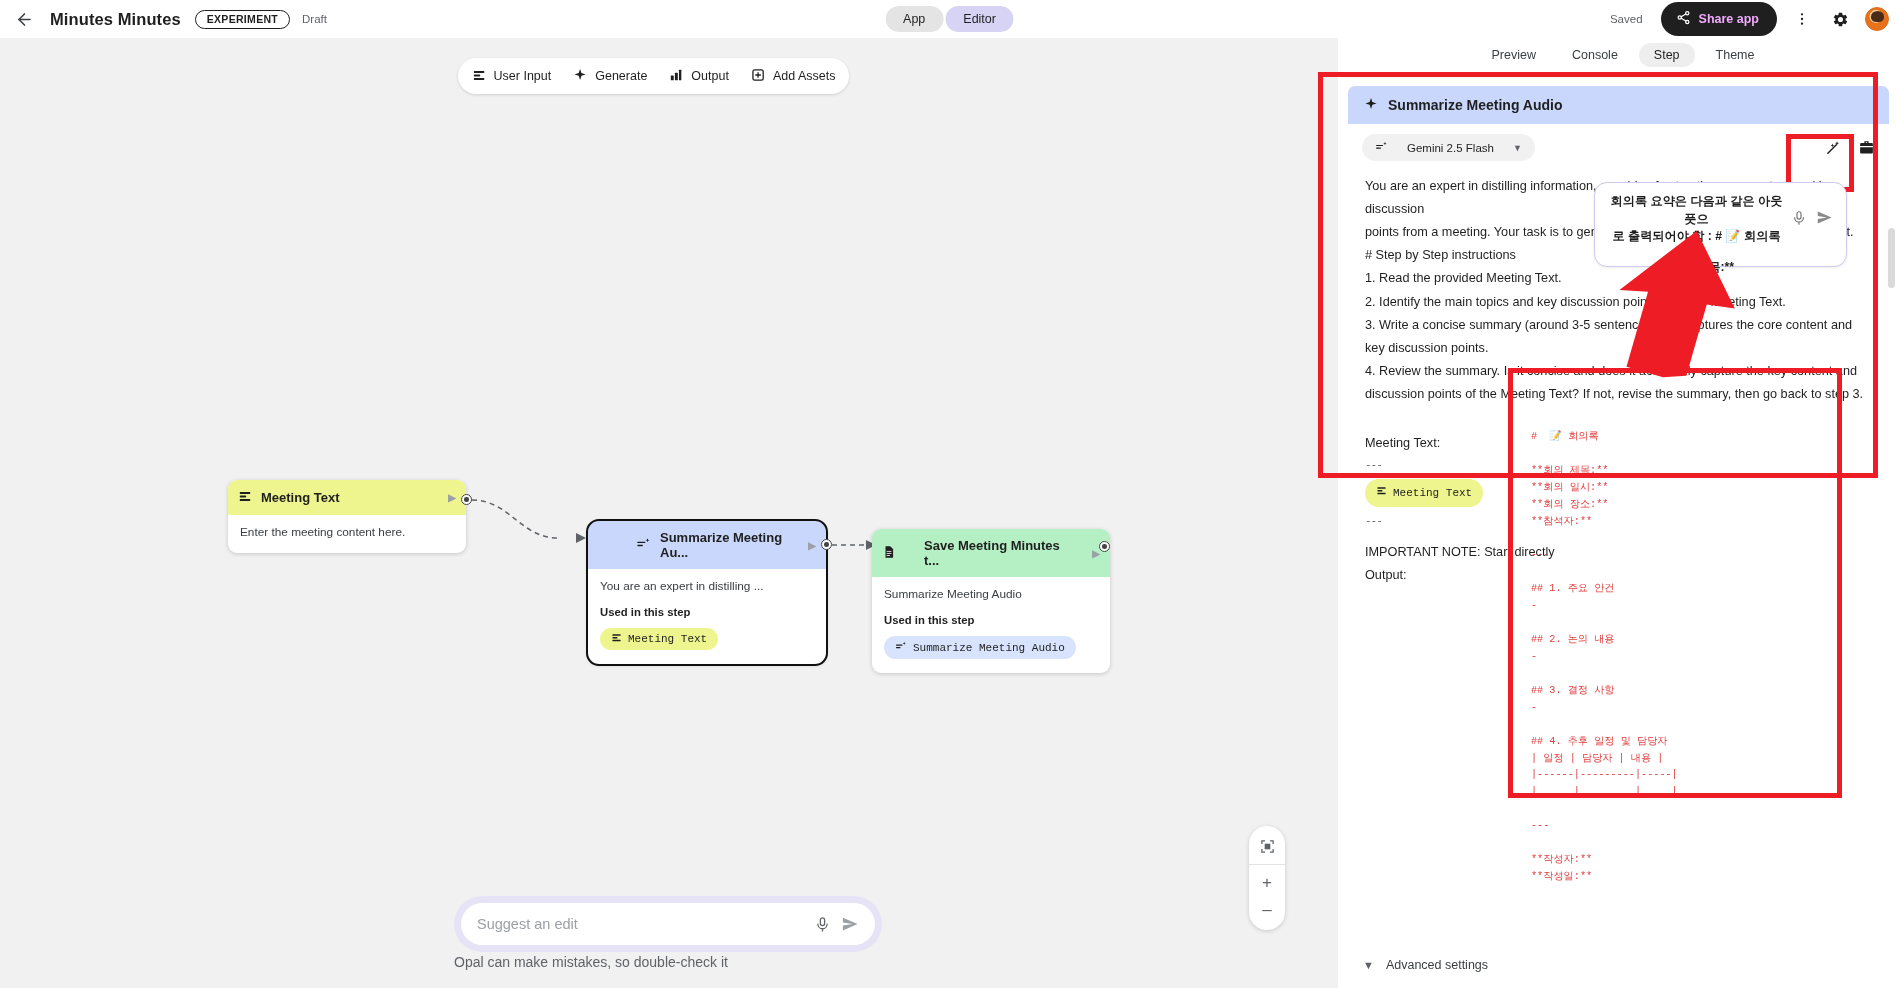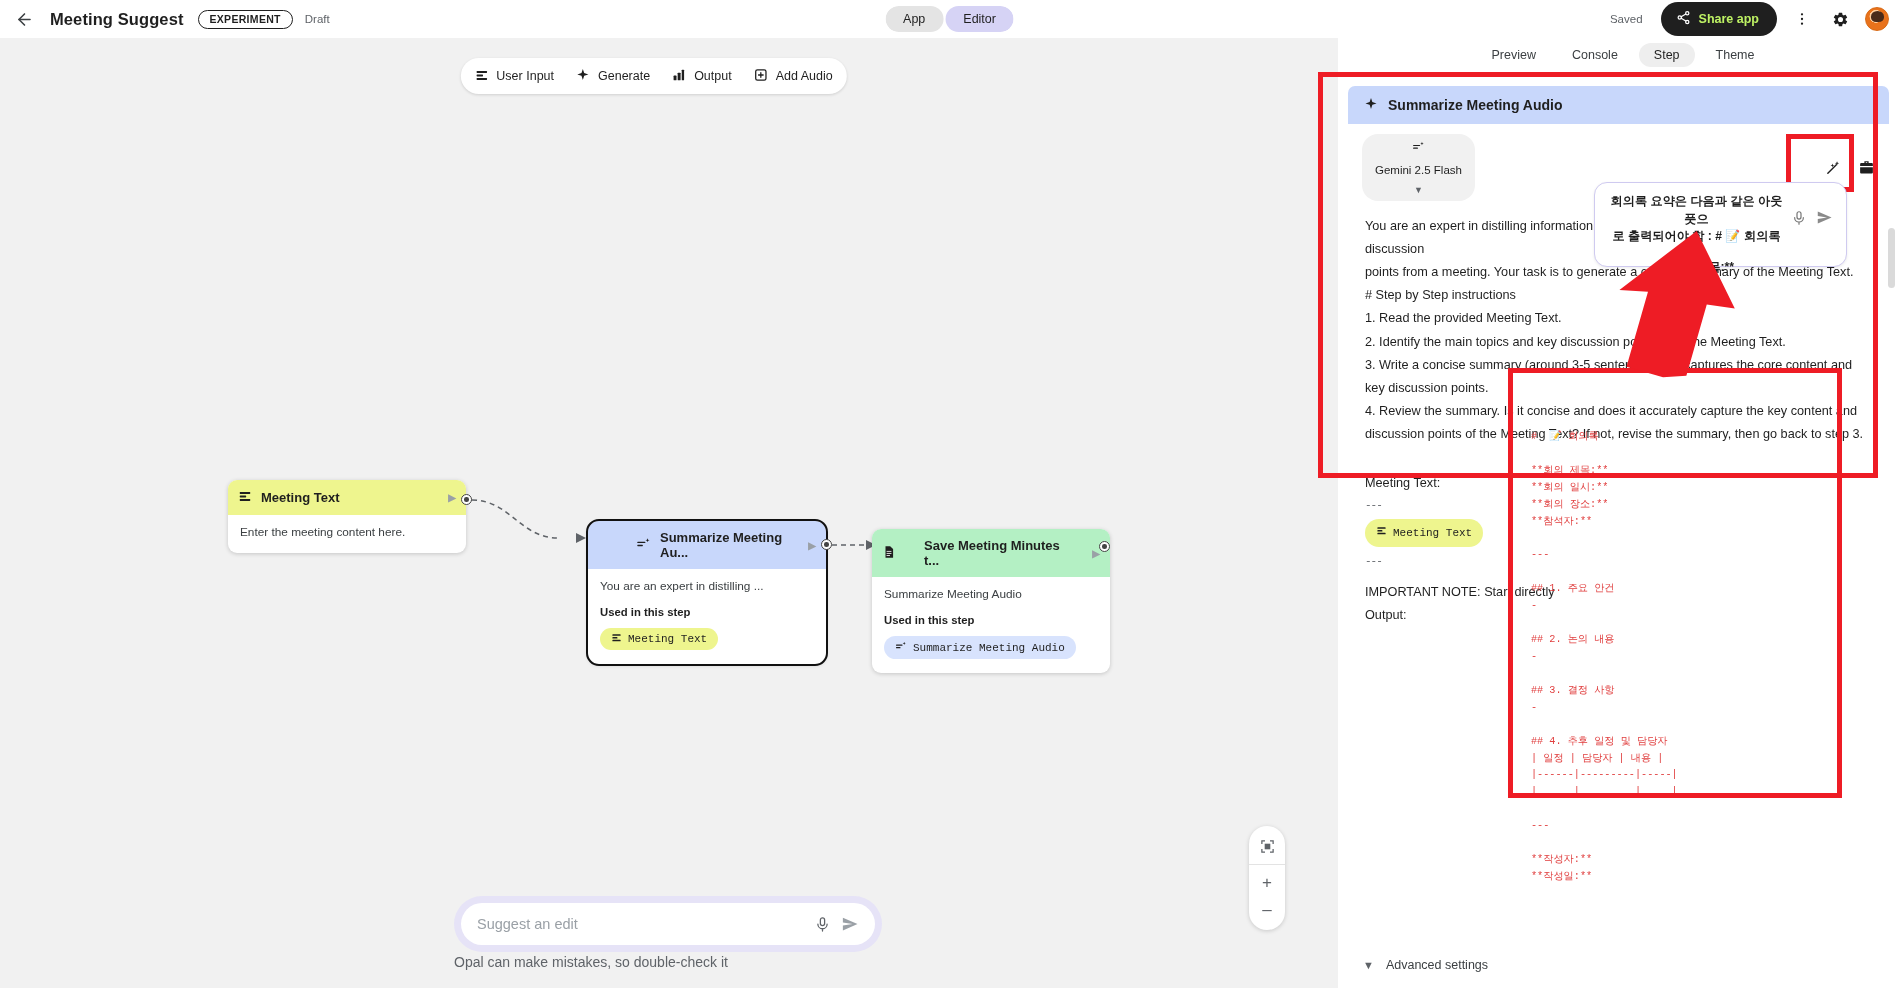--- a/index.html
+++ b/index.html
@@ -42,21 +42,21 @@
   .seg.app { background: #e4e4e4; }
   .seg.editor { background: #d6d3f5; margin-left: 2px; }
 
   .topbar-right {
     position: absolute; right: 10px; top: 0; height: 38px;
     display: flex; align-items: center; gap: 12px;
   }
   .saved-text { font-size: 11.5px; color: #5f6368; margin-right: 6px; }
   .share-btn {
     display: flex; align-items: center; gap: 8px;
-    background: #1f1f1f; color: #bef264; border-radius: 20px;
+    background: #1f1f1f; color: #f0abfc; border-radius: 20px;
     padding: 8px 18px 8px 15px; font-size: 12.5px; font-weight: 600; cursor: pointer;
   }
   .icon-btn {
     width: 26px; height: 26px; display: flex; align-items: center;
     justify-content: center; color: #1f1f1f; cursor: pointer;
   }
   .avatar {
     width: 24px; height: 24px; border-radius: 50%;
     background: radial-gradient(circle at 45% 38%, #ffcd9b 0 34%, #e8721c 36% 100%);
     border: 1px solid #d96a14; cursor: pointer; position: relative; overflow: hidden;
@@ -156,24 +156,23 @@
   .step-card { position: absolute; left: 10px; top: 48px; right: 10px; }
   .step-head {
     background: #c8d7fb; border-radius: 7px 7px 0 0; height: 38px;
     display: flex; align-items: center; gap: 10px; padding: 0 16px;
     font-size: 14px; font-weight: 600; color: #1f1f1f;
   }
   .model-row {
     display: flex; align-items: center; padding: 10px 14px 4px; gap: 10px;
   }
   .model-chip {
-    display: flex; align-items: center; gap: 9px; background: #f1f1f1;
+    display: flex; align-items: center; gap: 19px; background: #f1f1f1;
     border-radius: 16px; padding: 6px 13px; font-size: 11.5px; color: #1f1f1f;
     cursor: pointer;
-    flex-direction: column;
   }
   .row-actions { margin-left: auto; display: flex; align-items: center; gap: 16px; }
 
   .prompt-body {
     padding: 10px 17px 0; font-size: 12.7px; color: #1f1f1f; line-height: 1.82;
   }
   .prompt-body p { margin: 0; }
   .dashes { font-family: "Liberation Mono", monospace; color: #5f6368; font-size: 11px; letter-spacing:-1px;}
 
   .codeblock {
@@ -208,21 +207,21 @@
 
 <div id="root">
 
   <div class="topbar">
     <div class="back-arrow">
       <svg width="19" height="19" viewBox="0 0 24 24" fill="none" stroke="currentColor" stroke-width="2" stroke-linecap="round" stroke-linejoin="round">
           <path d="M19 12H5"></path>
           <path d="M12 19l-7-7 7-7"></path>
         </svg>
     </div>
-    <div class="app-title">Meeting Suggest</div>
+    <div class="app-title">Minutes Minutes</div>
     <div class="exp-chip">EXPERIMENT</div>
     <div class="draft-label">Draft</div>
 
     <div class="seg-wrap">
       <div class="seg app">App</div>
       <div class="seg editor">Editor</div>
     </div>
 
     <div class="topbar-right">
       <div class="saved-text">Saved</div>
@@ -284,21 +283,21 @@
         </span>
         <span>Output</span>
       </div>
       <div class="tb-item">
         <span>
           <svg width="14" height="14" viewBox="0 0 24 24" fill="none" stroke="#1f1f1f" stroke-width="2.2">
               <rect x="3.2" y="3.2" width="17.6" height="17.6" rx="3"></rect>
               <path d="M12 8v8M8 12h8" stroke-linecap="round"></path>
             </svg>
         </span>
-        <span>Add Audio</span>
+        <span>Add Assets</span>
       </div>
     </div>
 
     <svg style="position:absolute;left:0;top:0;width:1338px;height:950px;">
       <path d="M472 462 C 510 462, 520 500, 558 500" stroke="#5f6368" stroke-width="1.5" fill="none" stroke-dasharray="5,4"></path>
       <path d="M466 462 h6" stroke="#5f6368" stroke-width="1.5" fill="none"></path>
       <polygon points="586,500 576,495 576,505" fill="#5f6368"></polygon>
       <path d="M832 507 h36" stroke="#5f6368" stroke-width="1.5" fill="none" stroke-dasharray="5,4"></path>
       <polygon points="876,507 866,502 866,512" fill="#5f6368"></polygon>
     </svg>

